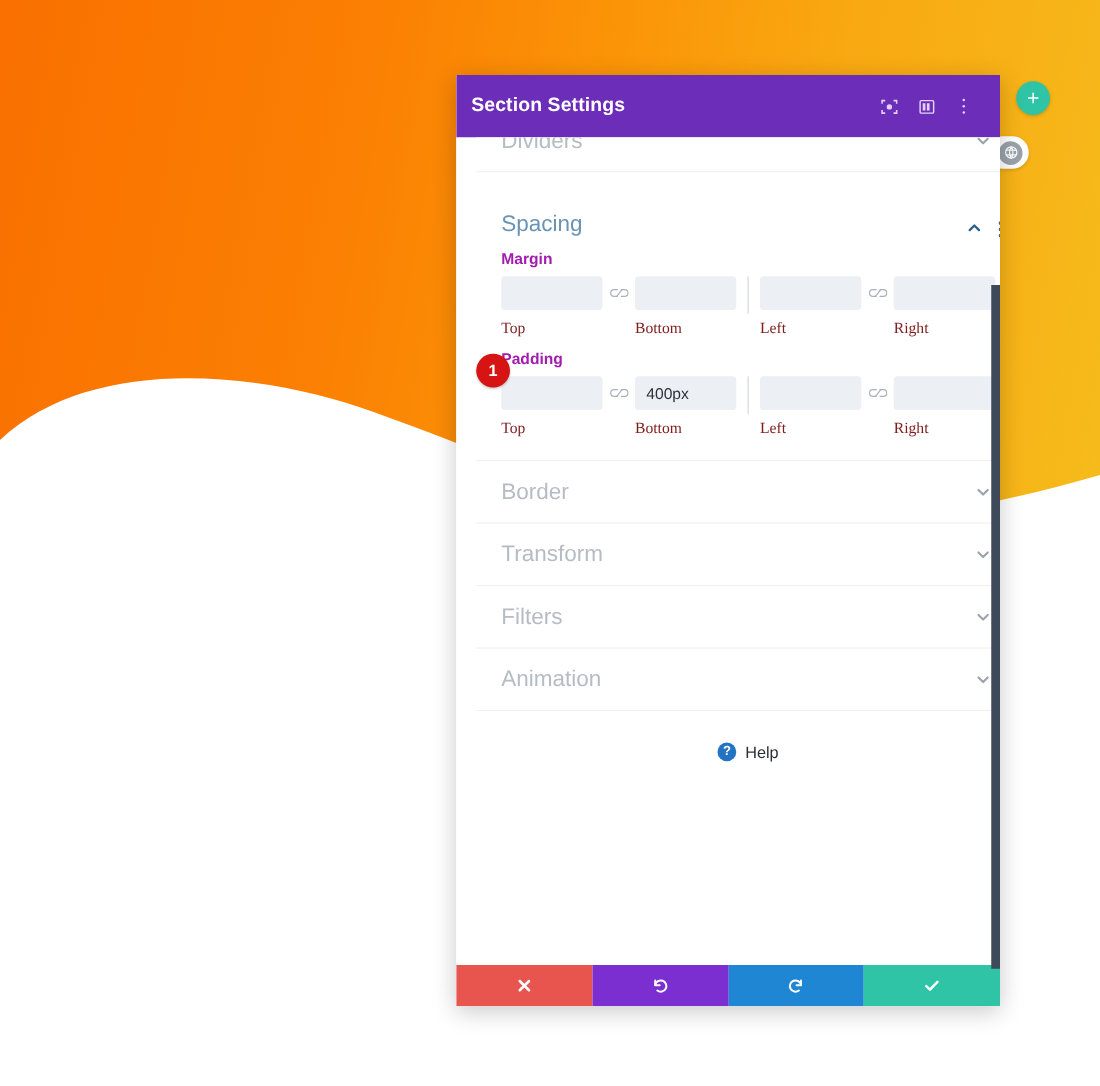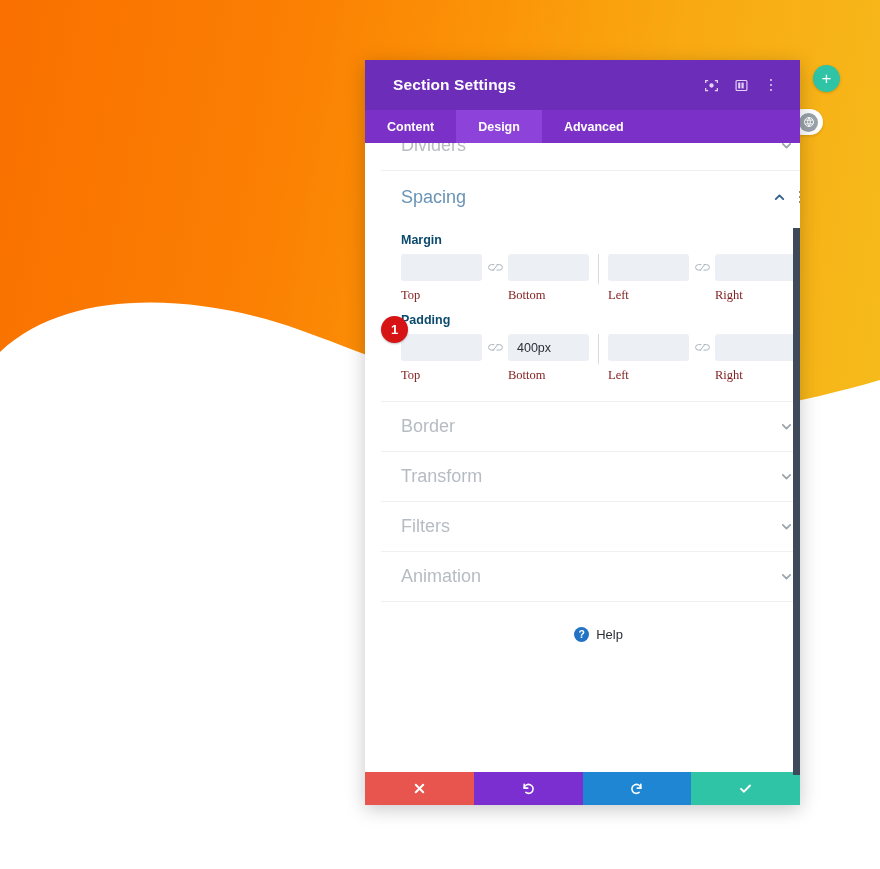--- a/index.html
+++ b/index.html
@@ -66,21 +66,21 @@
     box-shadow:0 4px 18px rgba(0,0,0,.22);
     display:flex; flex-direction:column;
     overflow:hidden;
   }
 
   
   #modal-header {
     height:50px; flex:0 0 50px;
     background:#6c2eb9;
     display:flex; align-items:center;
-    padding:0 16px 0 28px;
+    padding:0 16px 0 12px;
     position:relative;
   }
   #modal-title {
     color:#ffffff; font-size:15.5px; font-weight:bold;
     letter-spacing:.1px; flex:1;
   }
   .hdr-icon {
     width:26px; height:26px;
     display:flex; align-items:center; justify-content:center;
     color:#e3d2f5; margin-left:4px;
@@ -129,33 +129,33 @@
   .chev svg { display:block; }
 
   
   #spacing-section {
     border-bottom:1px solid #eef0f3;
     padding-bottom:18px;
     background:#fff;
   }
   #spacing-head {
     height:52px;
-    display:flex; align-items:center;
+    display:flex; align-items:flex-end;
     padding:0 14px 0 20px;
   }
   #spacing-head .acc-title {
     flex:1; font-size:18px; color:#6a93b5; font-weight:400;
   }
   .chev-up { color:#2f5f8a; }
   .dots-v.dark i { background:#53647a; }
   #spacing-head .dots-wrap { margin-left:12px; display:flex; align-items:center; }
 
   .field-group { padding:0 20px; position:relative; }
   .group-label {
-    font-size:12.5px; color:#0c4a6e; font-weight:bold;
+    font-size:12.5px; color:#a21caf; font-weight:bold;
     margin-top:10px; margin-bottom:7px;
   }
   .inputs-row { display:flex; align-items:flex-start; }
   .pair { display:flex; align-items:flex-start; flex:1; }
   .cell { flex:1; }
   .cell input {
     width:100%; height:27px;
     background:#eceff3; border:none; border-radius:3px;
     font-family:"Liberation Sans", sans-serif;
     font-size:12.5px; color:#2b3038;
@@ -276,25 +276,20 @@
 
       <div class="hdr-icon">
         <span class="dots-v">
             <i></i>
             <i></i>
             <i></i>
           </span>
       </div>
     </div>
 
-    <div id="modal-tabs">
-      <div class="tab">Content</div>
-      <div class="tab active">Design</div>
-      <div class="tab">Advanced</div>
-    </div>
 
     <div id="modal-body">
       <div id="scroll-inner">
 
         <div class="acc-row">
           <span class="acc-title">Dividers</span>
           <span class="chev">
             <svg width="13" height="13" viewBox="0 0 14 14" fill="none" stroke="currentColor" stroke-width="1.8" stroke-linecap="round" stroke-linejoin="round">
                 <path d="M3 5.3 L7 9.3 L11 5.3"></path>
               </svg>

